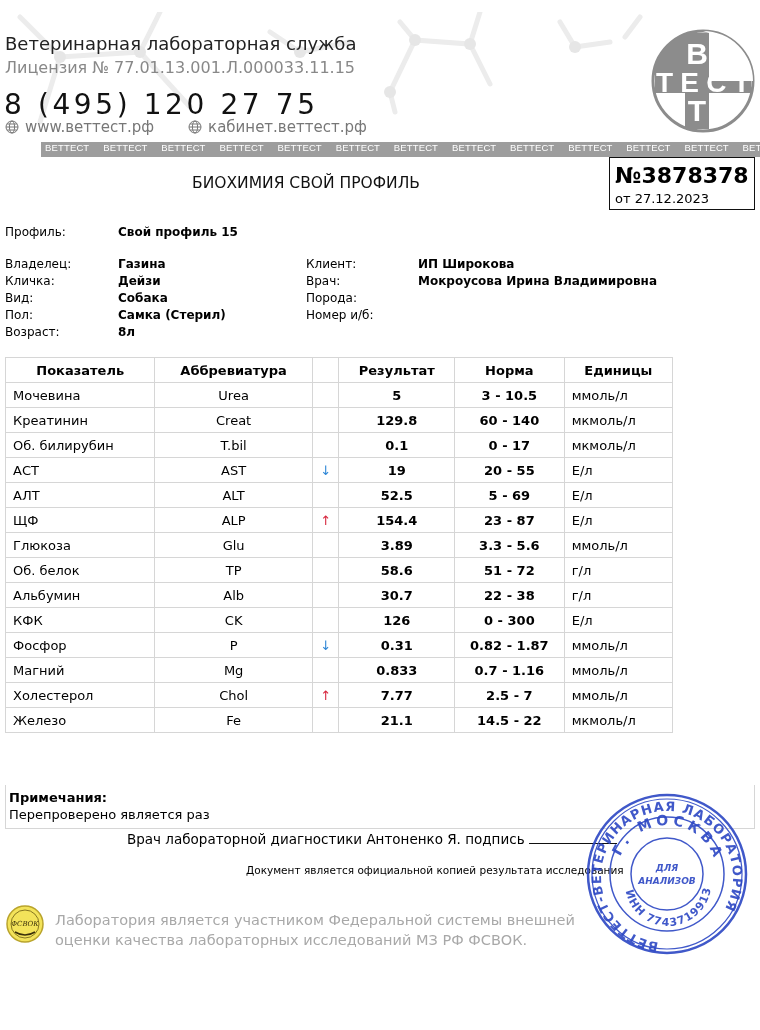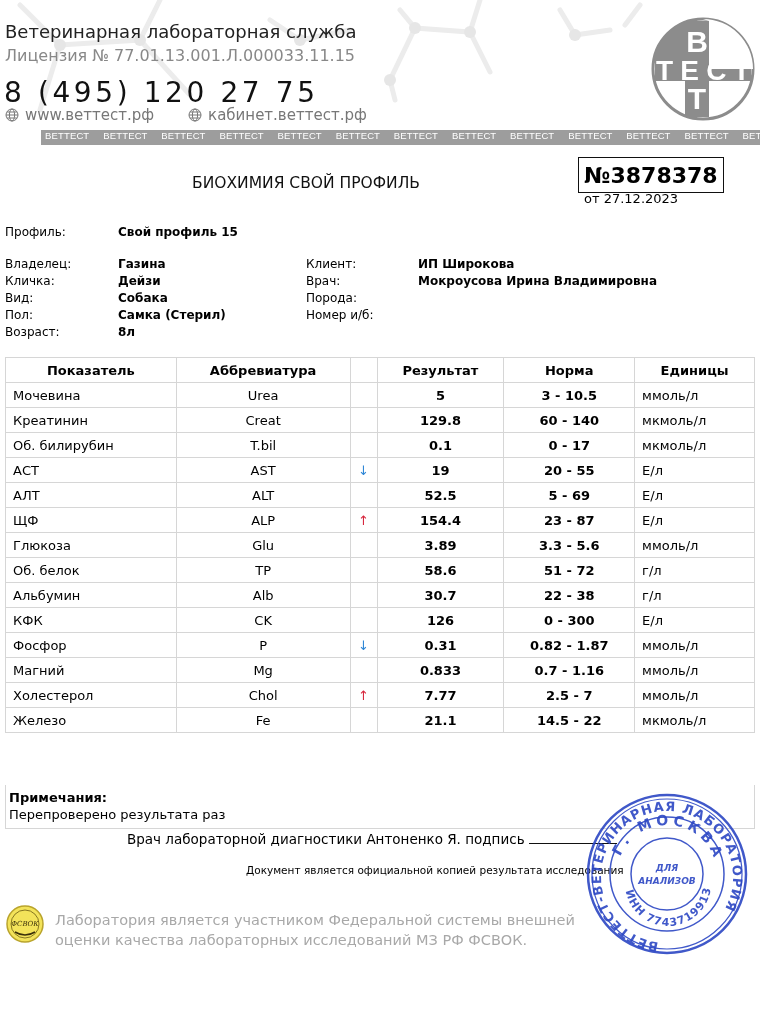--- a/index.html
+++ b/index.html
@@ -1,44 +1,44 @@
 <!DOCTYPE html>
 <html><head>
 <meta charset="utf-8">
 <style>
   * { box-sizing: border-box; margin: 0; padding: 0; }
   html, body { width: 760px; height: 1030px; background: #ffffff; overflow: hidden; }
   body { position: relative; font-family: "DejaVu Sans", sans-serif; color: #000; }
 
   
-  .hdr { position: absolute; left: 0; top: 0; width: 760px; height: 145px; overflow: hidden; padding-left: 29px; }
+  .hdr { position: absolute; left: 0; top: 12px; width: 760px; height: 145px; overflow: hidden; padding-left: 29px; }
   .hdr-bg { position: absolute; left: 0; top: 0; width: 760px; height: 130px; }
   .lab-name { position: absolute; left: 5px; top: 21px; font-size: 18px; color: #222; white-space: nowrap; }
   .license { position: absolute; left: 5px; top: 46px; font-size: 16px; color: #888; white-space: nowrap; }
   .phone { position: absolute; left: 4px; top: 76px; font-size: 28px; letter-spacing: 3.6px; color: #111; white-space: nowrap; }
   .links { position: absolute; left: 5px; top: 106px; font-size: 15px; color: #777; display: flex; gap: 34px; white-space: nowrap; }
   .links .lnk { display: flex; align-items: center; gap: 6px; }
   .globe { width: 14px; height: 14px; }
   .logo { position: absolute; left: 651px; top: 17px; width: 104px; height: 104px; }
   .strip { position: absolute; left: 5px; top: 130px; width: 750px; height: 28px; background: #9d9d9d; display: flex; justify-content: space-between; padding: 0 4px; overflow: hidden; margin-left: 36px; }
   .strip span { color: #fff; font-family: "Liberation Sans", sans-serif; font-size: 9.5px; line-height: 12px; letter-spacing: 0.2px; }
 
   
   .title { position: absolute; left: 0; top: 174px; width: 612px; text-align: center; font-size: 15.5px; color: #111; }
-  .docbox { position: absolute; left: 578px; top: 157px; width: 146px; height: 36px; border: 1.5px solid #111; padding: 3px 5px; }
+  .docbox { position: absolute; left: 609px; top: 157px; width: 146px; height: 53px; border: 1.5px solid #111; padding: 3px 5px; }
   .docnum { font-size: 22px; font-weight: bold; line-height: 30px; white-space: nowrap; }
   .docdate { font-size: 13px; line-height: 16px; white-space: nowrap; }
 
   
   .info { position: absolute; font-size: 12px; line-height: 17px; white-space: nowrap; }
   .info .k { position: absolute; }
   .info .v { position: absolute; font-weight: bold; }
 
   
-  .res { position: absolute; left: 5px; top: 357px; width: 750px; border-collapse: collapse; font-size: 13px; }
+  .res { position: absolute; left: 5px; top: 357px; width: 668px; border-collapse: collapse; font-size: 13px; }
   .res th, .res td { border: 1px solid #d6d6d6; height: 25px; padding: 0 7px; }
   .res th { font-weight: bold; text-align: center; }
   .res td.c { text-align: center; }
   .res td.b { font-weight: bold; text-align: center; }
   .arrow-down { color: #2e86d6; font-size: 13px; }
   .arrow-up { color: #d7263d; font-size: 13px; }
   .notes { position: absolute; left: 5px; top: 757px; width: 750px; height: 44px; border: 1px solid #d6d6d6; border-top: none; padding: 4px 3px; font-size: 13px; margin-top: 28px; }
   .notes .nt { font-weight: bold; line-height: 17px; }
   .notes .nv { line-height: 18px; }
 
@@ -313,21 +313,21 @@
         <td class="c"></td>
         <td class="b">21.1</td>
         <td class="b">14.5 - 22</td>
         <td>мкмоль/л</td>
       </tr>
     </tbody>
 </table>
 
 <div class="notes">
   <div class="nt">Примечания:</div>
-  <div class="nv">Перепроверено результата раз</div>
+  <div class="nv">Перепроверено является раз</div>
 </div>
 
 <div class="sign">
   <span>Врач лабораторной диагностики Антоненко Я. подпись</span><span class="sign-line"></span>
 </div>
 <div class="official">Документ является официальной копией результата исследования</div>
 
 <svg class="fsvok-logo" viewBox="0 0 38 38">
   <circle cx="19" cy="19" r="18" fill="#f3e35a" stroke="#b9a42c" stroke-width="1.5"></circle>
   <circle cx="19" cy="19" r="14" fill="none" stroke="#6a5a12" stroke-width="0.8"></circle>

